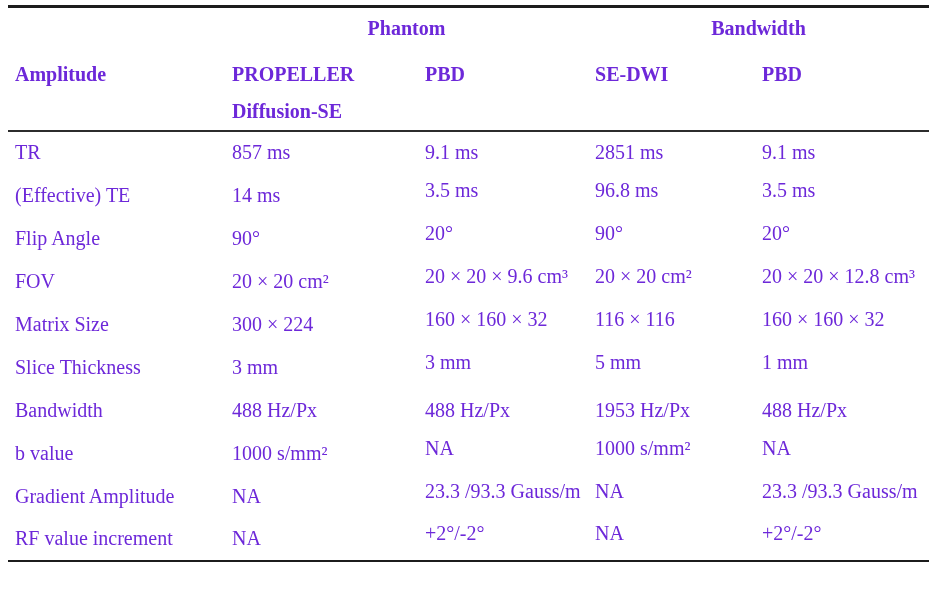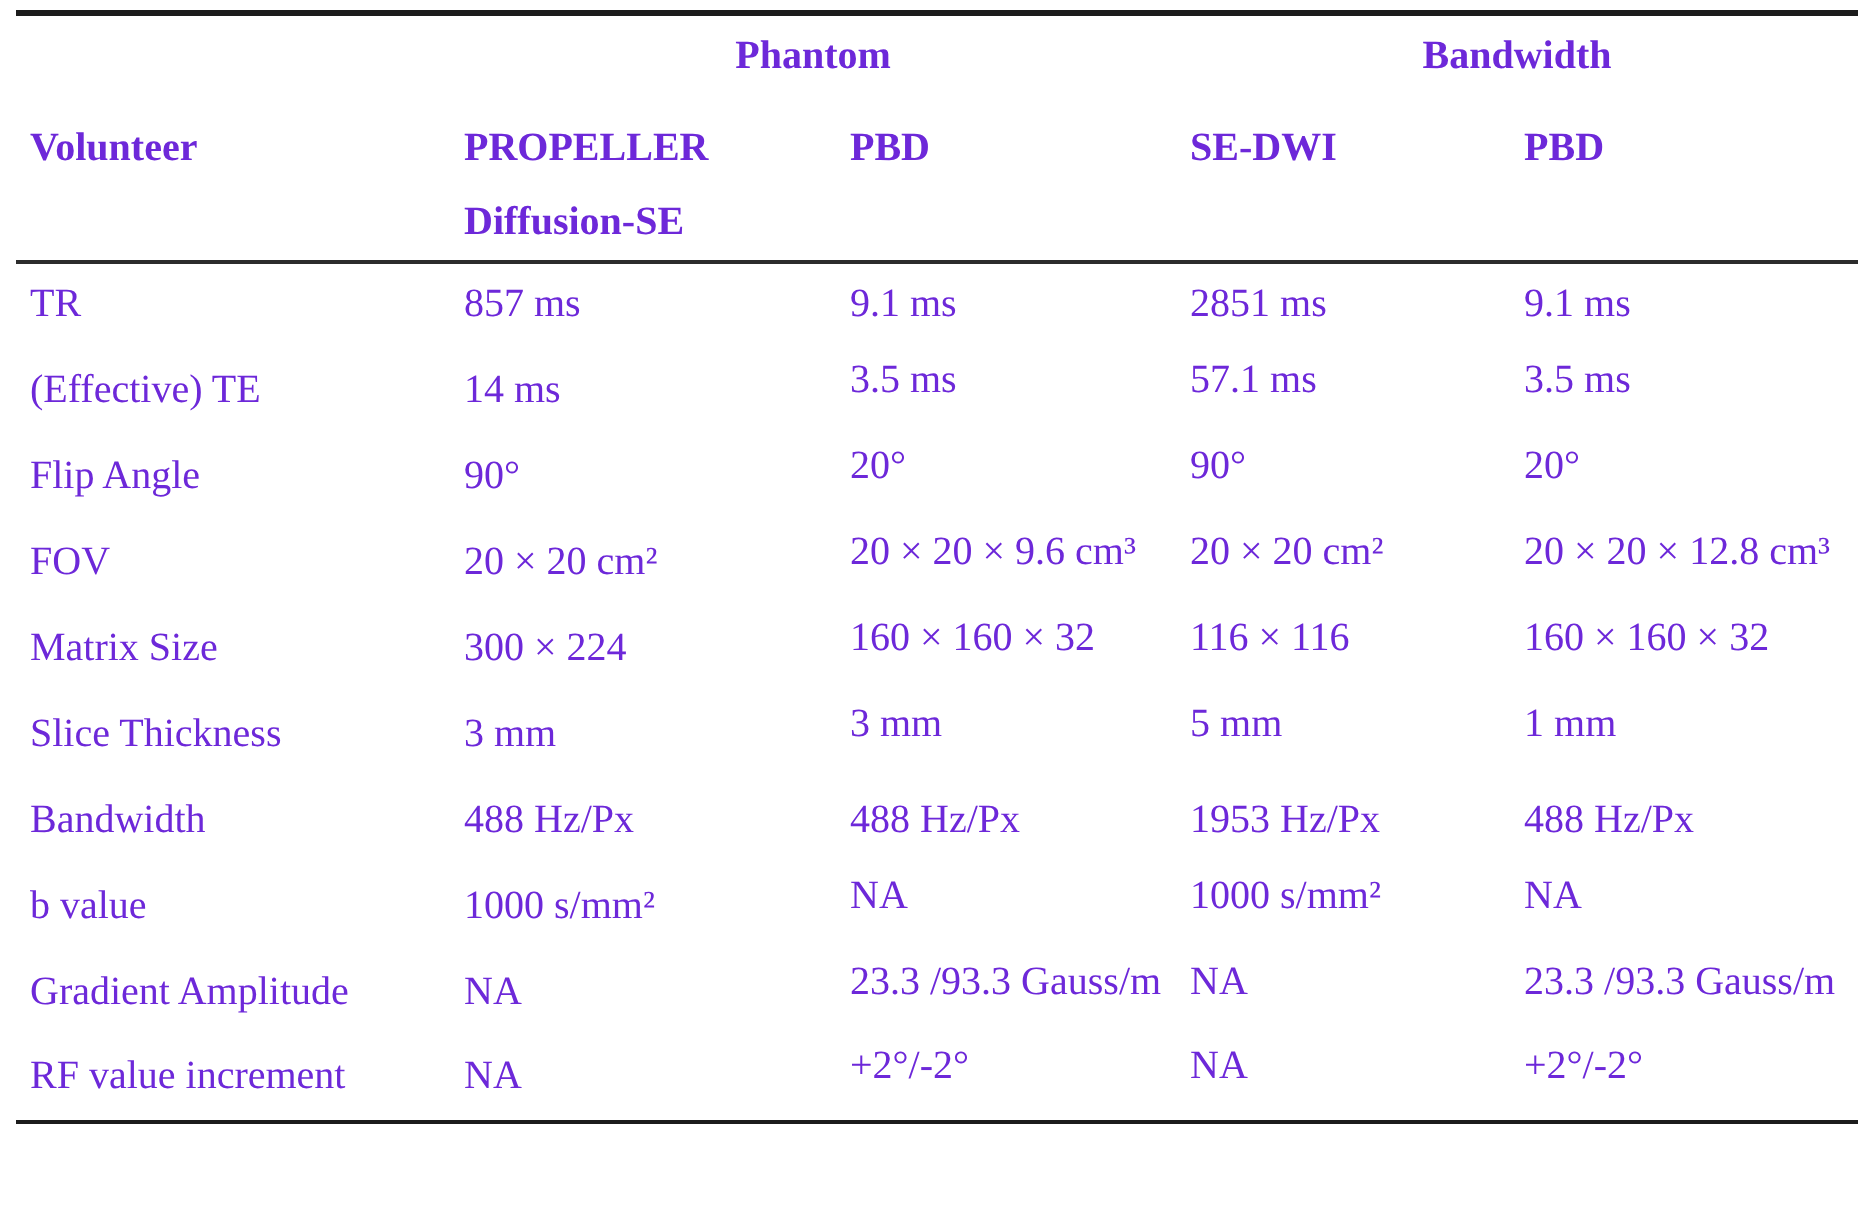--- a/index.html
+++ b/index.html
@@ -70,21 +70,21 @@
       <col style="width:167px">
       <col style="width:174px">
     </colgroup>
     <thead>
       <tr class="group-row">
         <th></th>
         <th colspan="2">Phantom</th>
         <th colspan="2">Bandwidth</th>
       </tr>
       <tr class="head-row">
-        <th>Volunteer</th>
+        <th>Amplitude</th>
         <th class="two-line">
           <span>PROPELLER</span>
           <span>Diffusion-SE</span>
         </th>
         <th>PBD</th>
         <th>SE-DWI</th>
         <th>PBD</th>
       </tr>
     </thead>
     <tbody>
@@ -92,21 +92,21 @@
         <td>TR</td>
         <td>857 ms</td>
         <td>9.1 ms</td>
         <td>2851 ms</td>
         <td>9.1 ms</td>
       </tr>
       <tr class="lift">
         <td>(Effective) TE</td>
         <td>14 ms</td>
         <td>3.5 ms</td>
-        <td>57.1 ms</td>
+        <td>96.8 ms</td>
         <td>3.5 ms</td>
       </tr>
       <tr class="lift">
         <td>Flip Angle</td>
         <td>90°</td>
         <td>20°</td>
         <td>90°</td>
         <td>20°</td>
       </tr>
       <tr class="lift">

